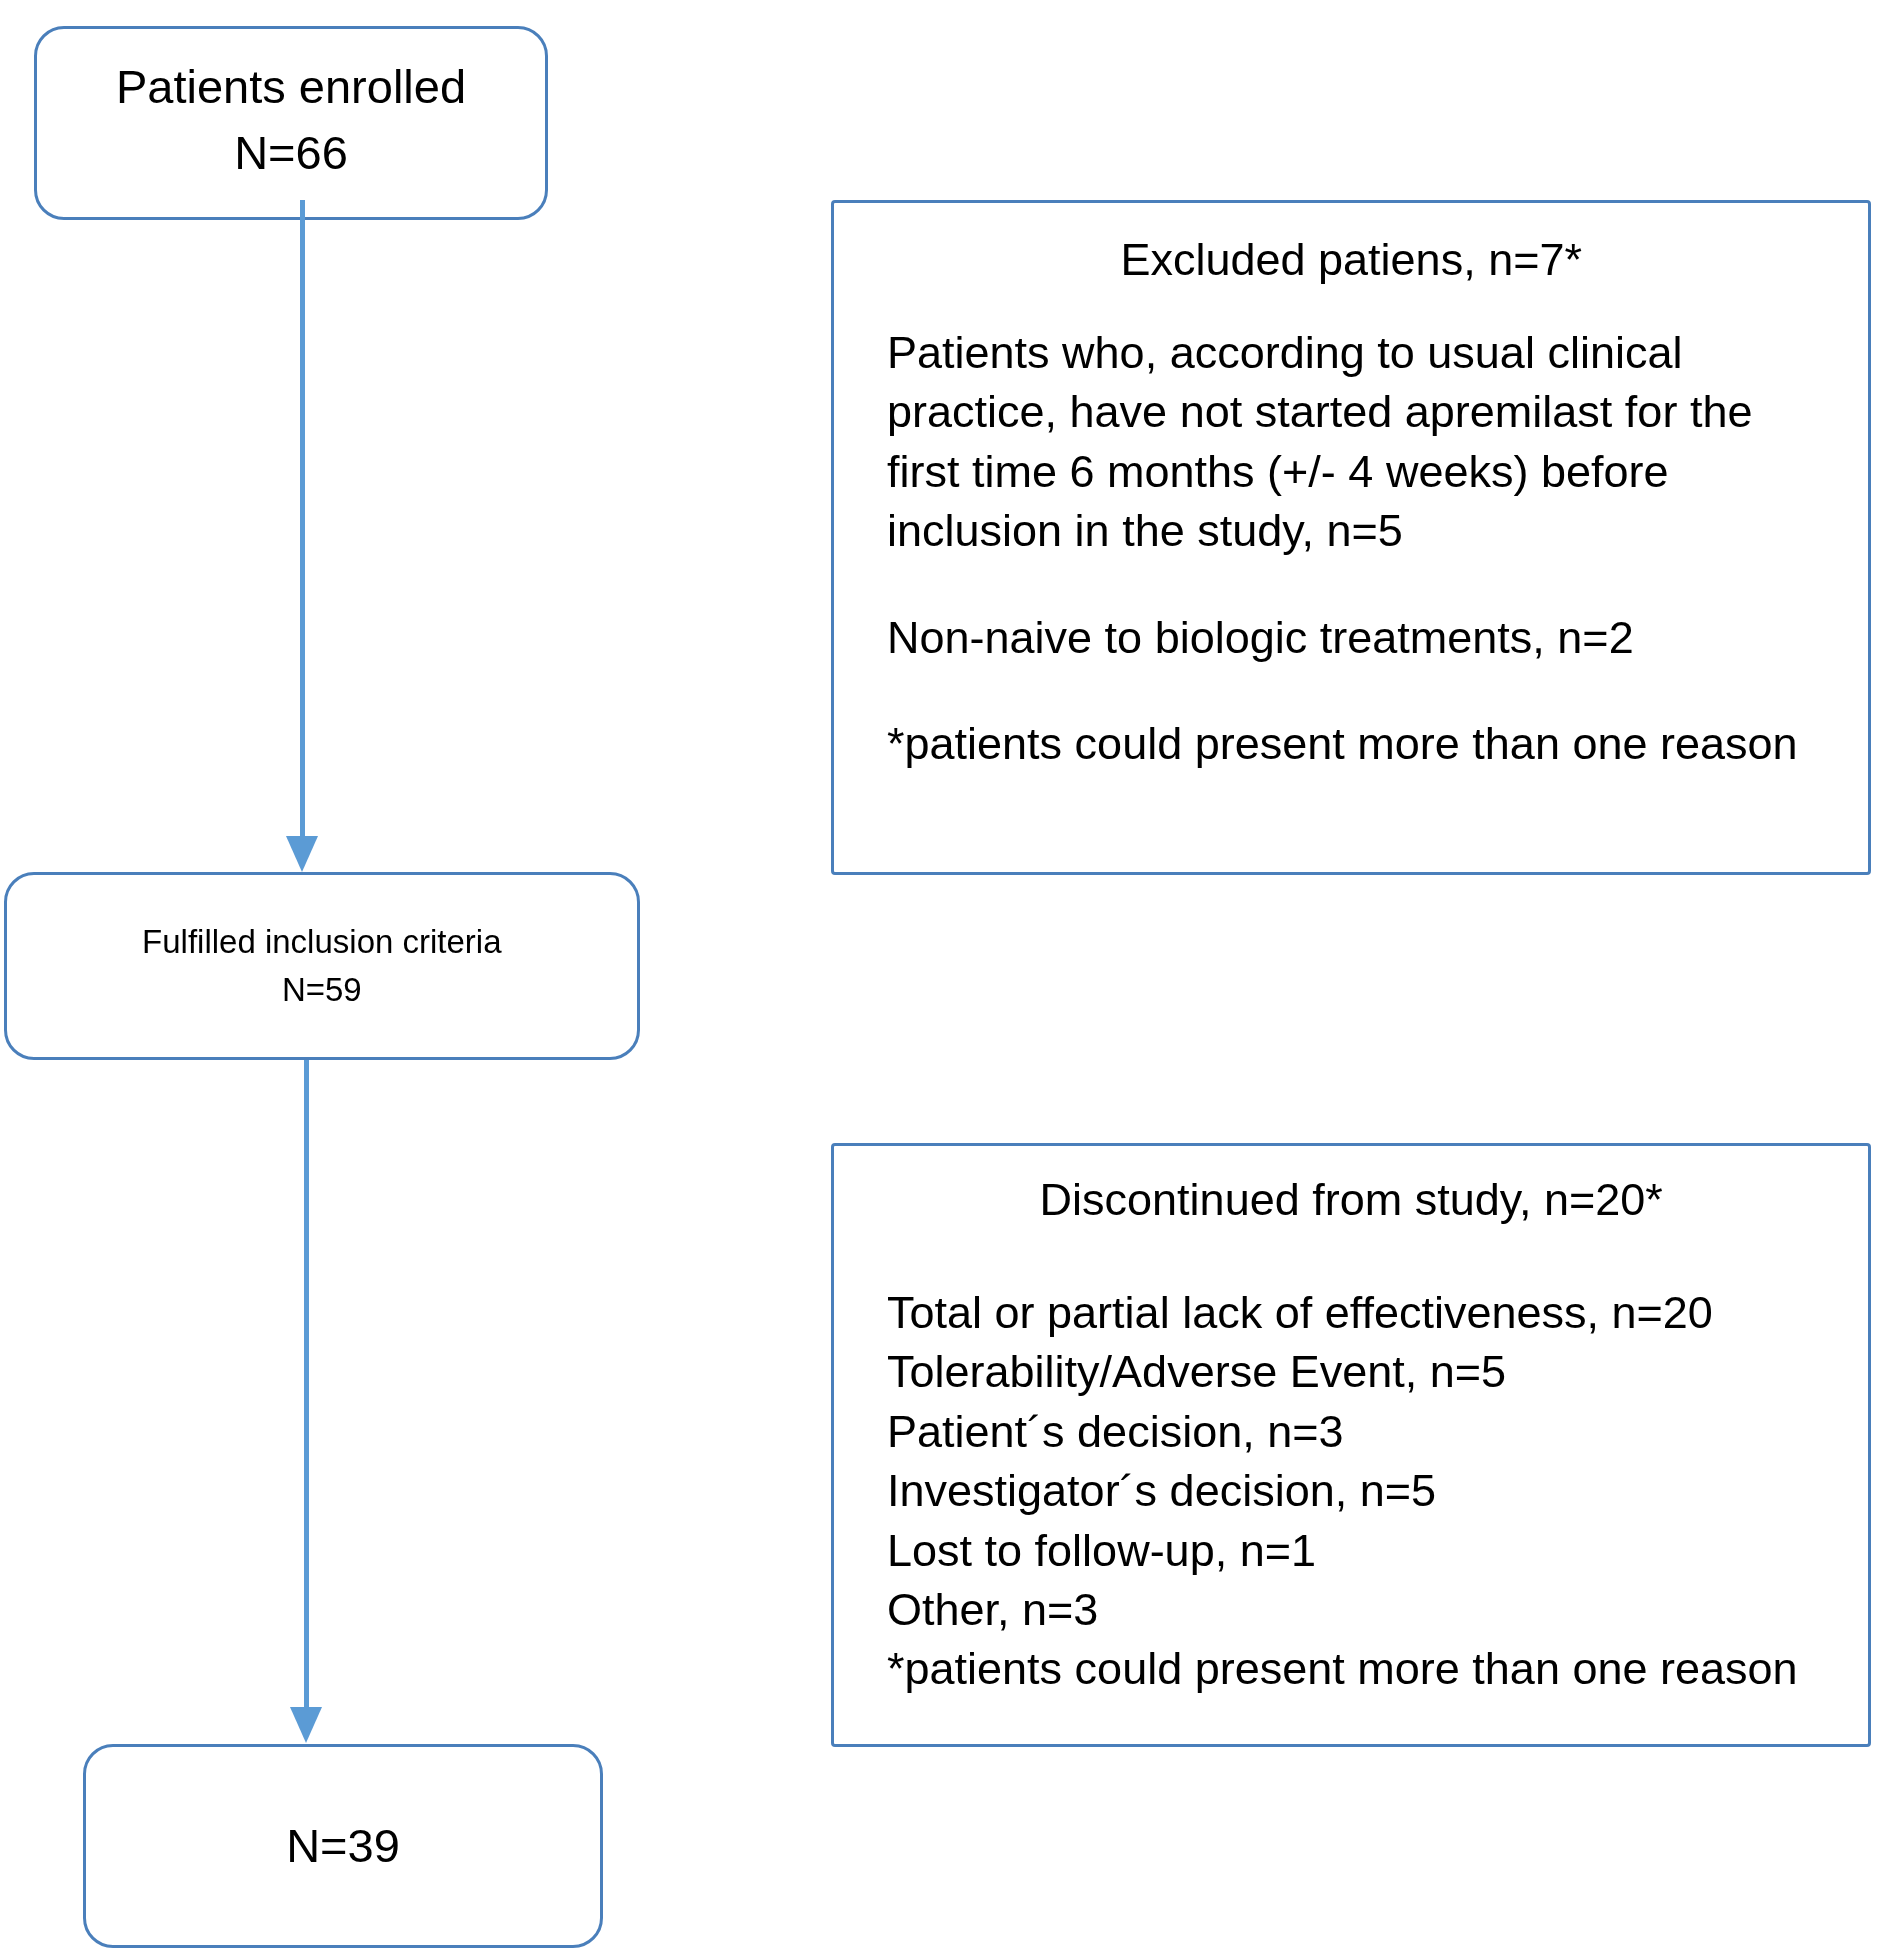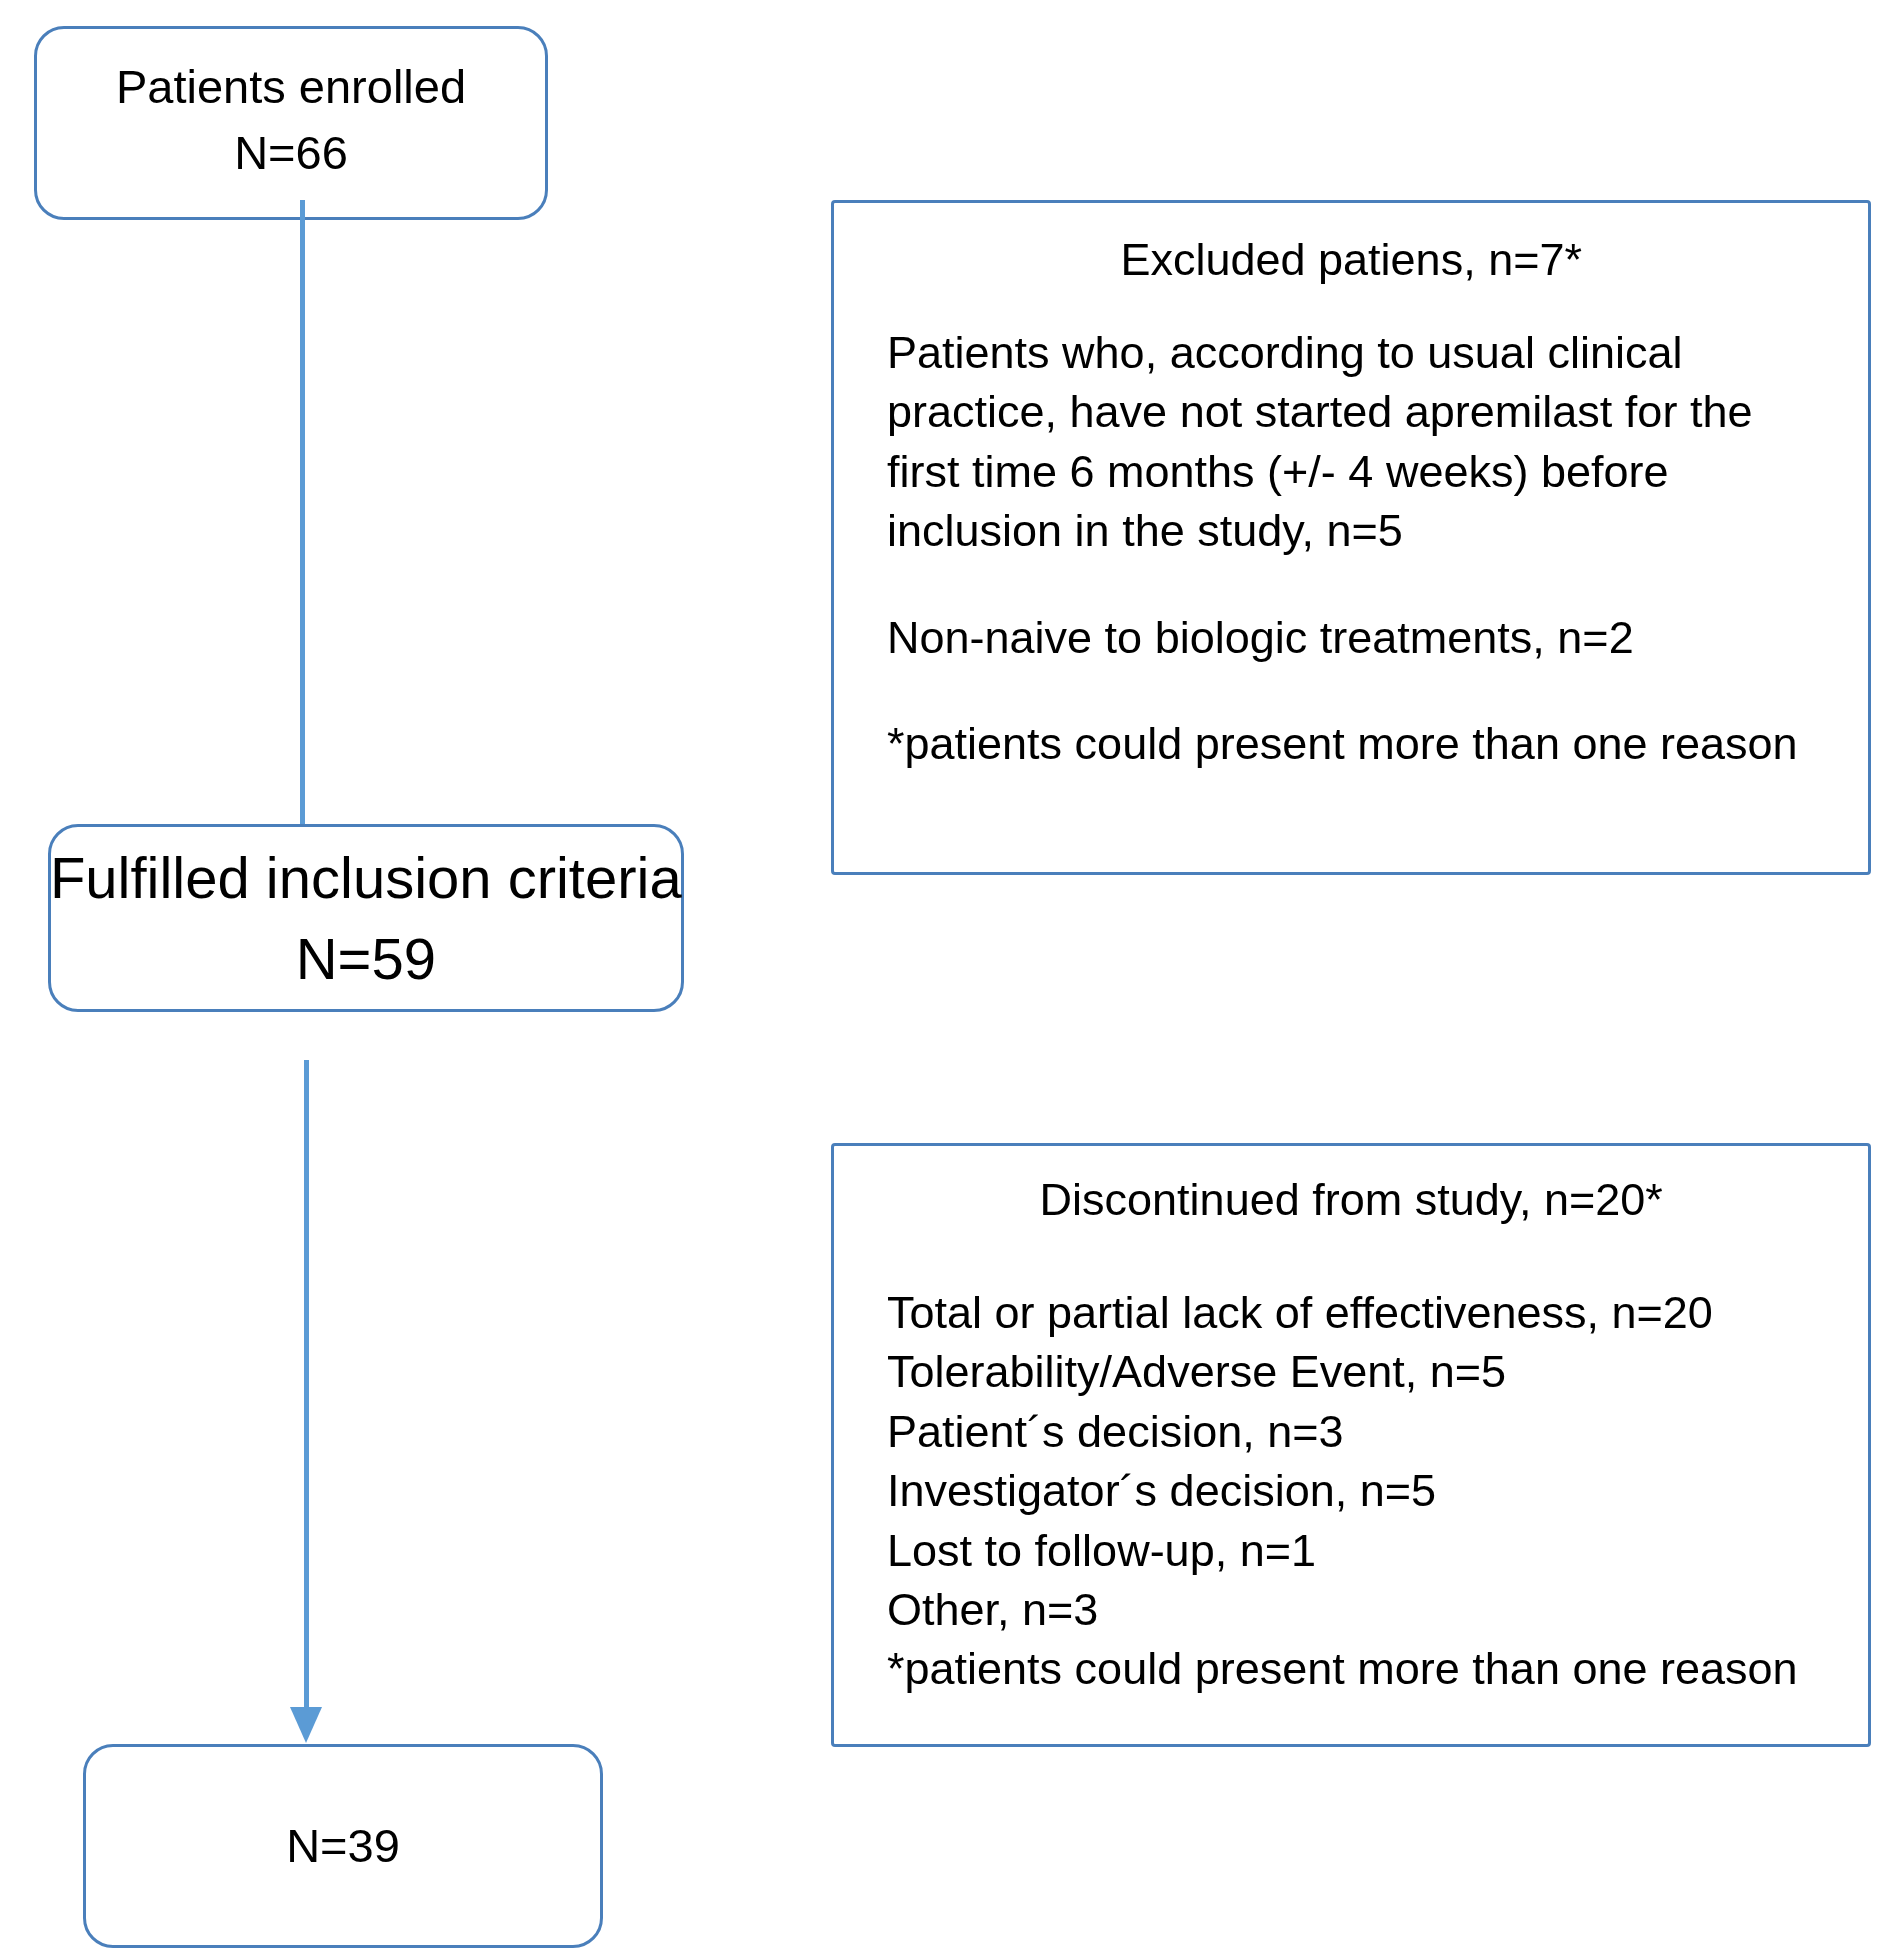--- a/index.html
+++ b/index.html
@@ -42,24 +42,23 @@
   #node-enrolled {
     left: 34px;  top: 6px;
     width: 514px; height: 194px;
     font-size: 47px;
     padding-bottom: 6px;
     margin-top: 20px;
   }
   #node-enrolled .l1 { margin-bottom: 3px; }
 
   #node-fulfilled {
-    left: 3.8px;  top: 824px;
+    left: 3.8px;  top: 872px;
     width: 636px; height: 188px;
-    font-size: 58px;
-    margin-left: 44px;
+    font-size: 33px;
   }
   #node-fulfilled .l1 { margin-bottom: 3px; }
 
   #node-completed {
     left: 83px;  top: 1744px;
     width: 520px; height: 204px;
     font-size: 47px;
   }
   #node-completed .l1 { margin-bottom: 3px; }
 

